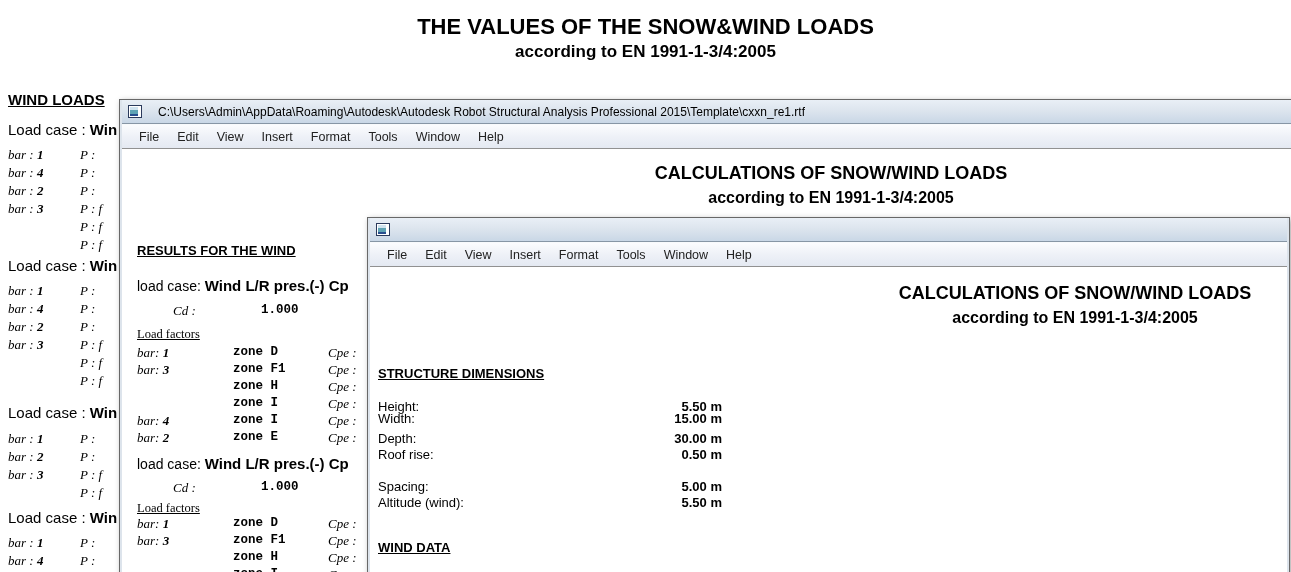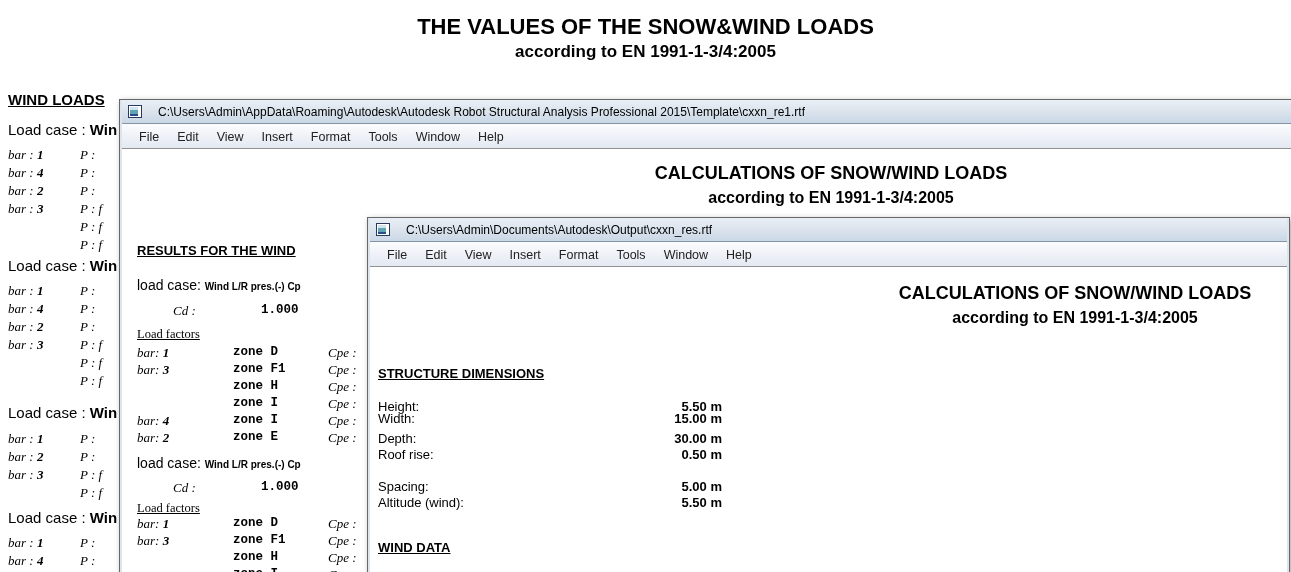--- a/index.html
+++ b/index.html
@@ -41,21 +41,21 @@
     font-size:12.5px; color:#222; }
   .menu-item { padding:0 9px; cursor:default; }
   .win-content { position:relative; flex:1; background:#ffffff; overflow:hidden; }
   
   .w-heading { position:absolute; text-align:center; }
   .w-heading .h1 { font-size:18px; font-weight:bold; line-height:25px; }
   .w-heading .h2 { font-size:16px; font-weight:bold; line-height:23px; }
   .sec-heading { position:absolute; font-weight:bold; text-decoration:underline;
     font-size:13px; white-space:nowrap; }
   .lc-line { position:absolute; font-size:14px; white-space:nowrap; }
-  .lc-line b { font-size:10px; }
+  .lc-line b { font-size:15px; }
   .cd-line { position:absolute; height:16px; width:300px;margin-left:36px; }
   .cd-line .cd-lbl { position:absolute; left:0; font-family:"Liberation Serif",serif;
     font-style:italic; font-size:13px; }
   .cd-line .cd-val { position:absolute; left:103px; font-family:"Liberation Mono",monospace;
     font-weight:bold; font-size:12.5px; }
   .lf-line { position:absolute; font-family:"Liberation Serif",serif; font-size:12.5px;text-decoration:underline; }
   .zrow { position:absolute; left:0; width:260px; height:17px; white-space:nowrap; }
   .zrow .zc-bar { position:absolute; left:15px; font-family:"Liberation Serif",serif;
     font-style:italic; font-size:13px; }
   .zrow .zc-bar b { font-style:italic; }
@@ -204,21 +204,20 @@
     <div class="zrow" style="top:418px">
         <span class="zc-zone">zone I</span>
         <span class="zc-cpe">Cpe :</span>
       </div>
   </div>
 </div>
 
 <div class="win" id="win2">
   <div class="titlebar">
     <span class="doc-icon"></span>
-    <span class="title-text">C:\Users\Admin\Documents\Autodesk\Output\cxxn_res.rtf</span>
   </div>
   <div class="menubar">
     <span class="menu-item">File</span>
     <span class="menu-item">Edit</span>
     <span class="menu-item">View</span>
     <span class="menu-item">Insert</span>
     <span class="menu-item">Format</span>
     <span class="menu-item">Tools</span>
     <span class="menu-item">Window</span>
     <span class="menu-item">Help</span>

